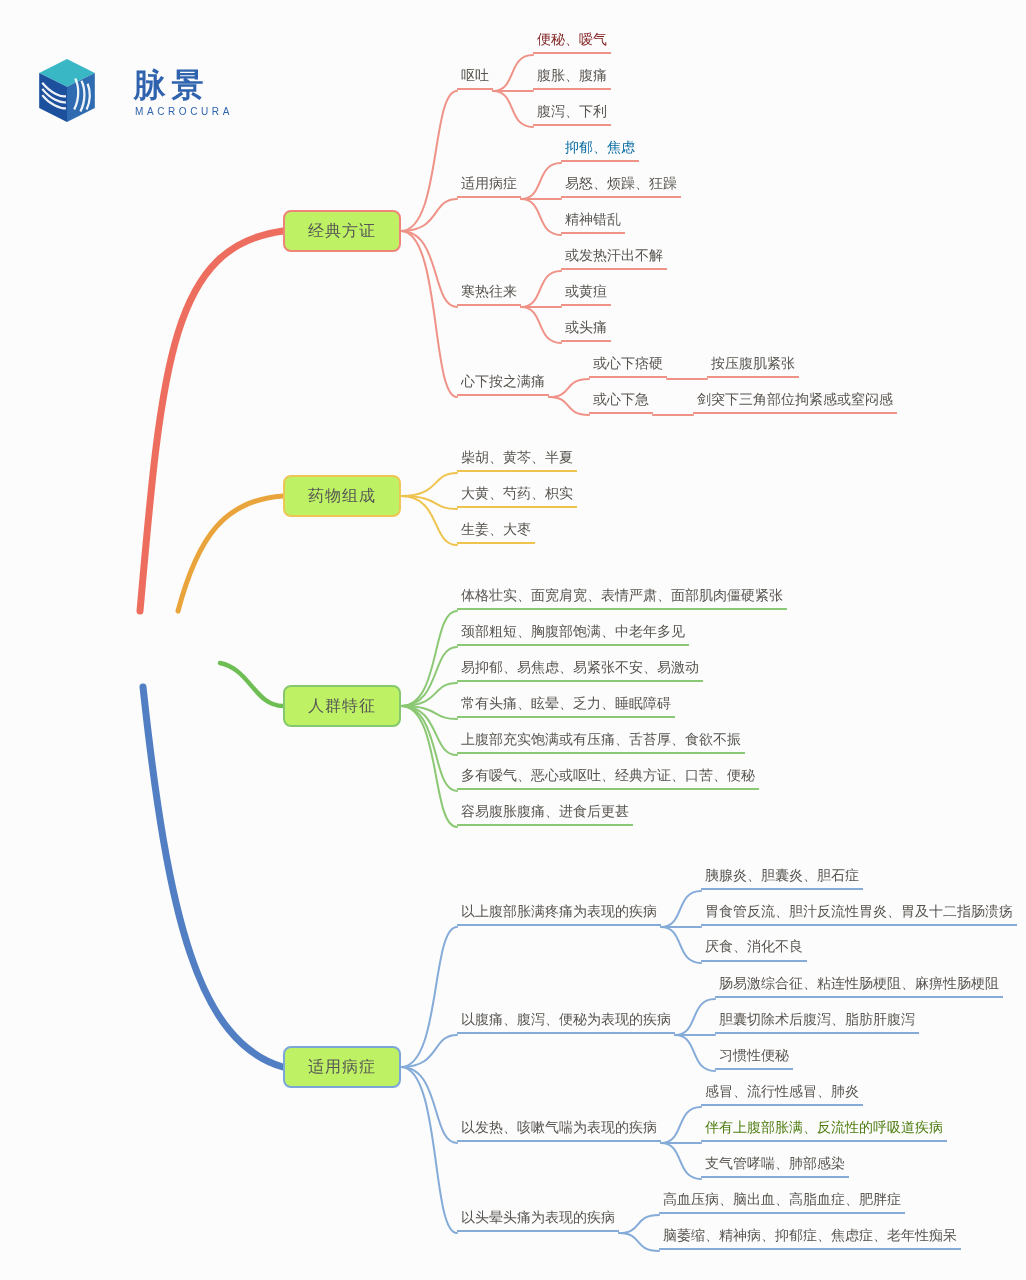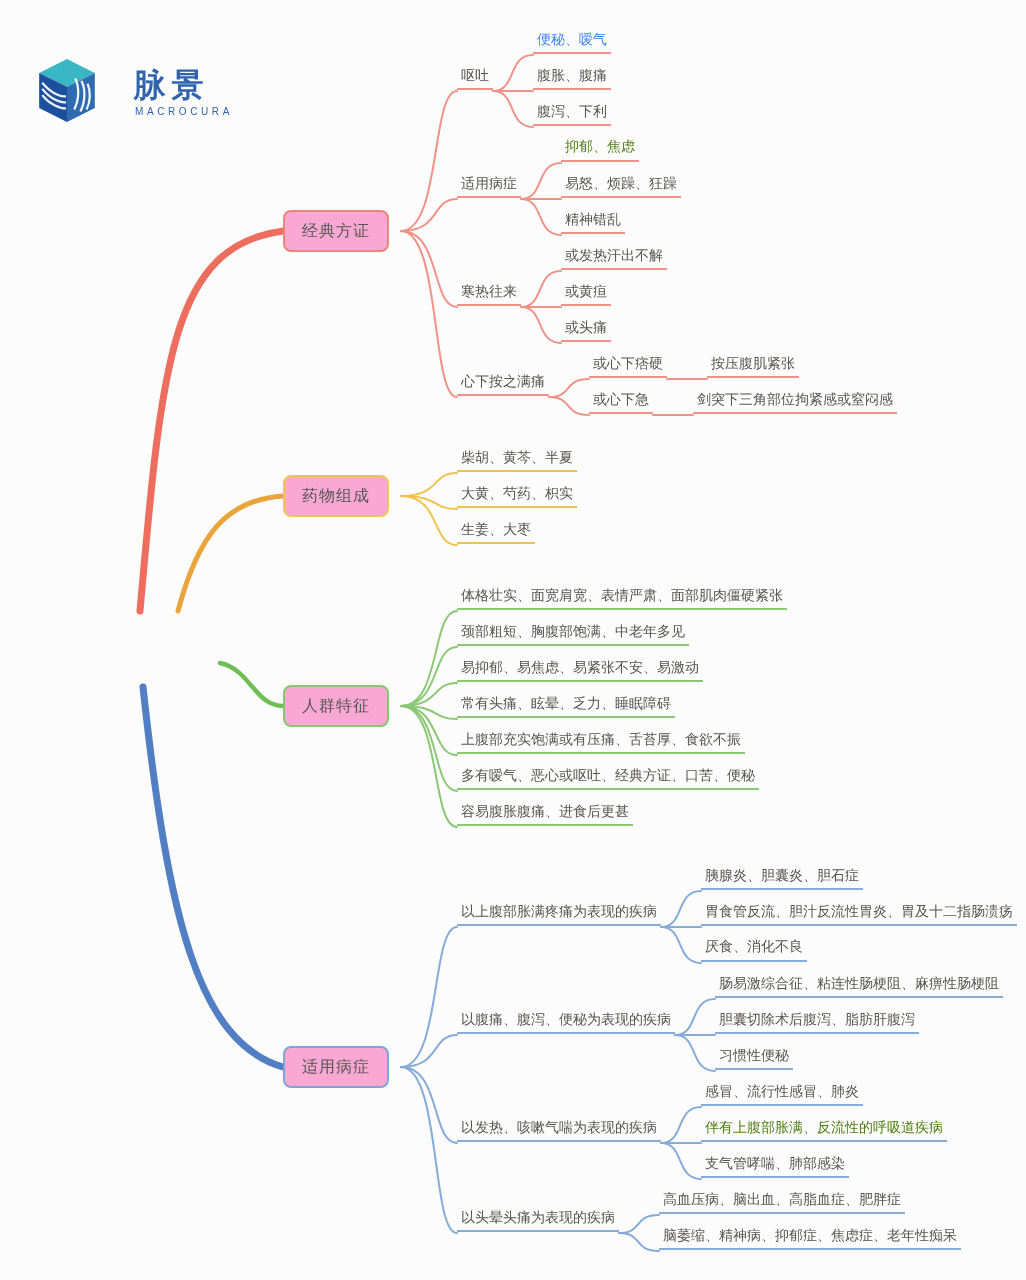--- a/index.html
+++ b/index.html
@@ -21,21 +21,21 @@
     position:absolute;box-sizing:border-box;
     width:192px;height:76px;background:#fff;
     border:2.5px solid #98a1ad;border-radius:10px;
     display:flex;align-items:center;justify-content:center;
     font-size:27px;letter-spacing:2px;color:#454a52;
     box-shadow:0 1px 2px rgba(0,0,0,.04);
   }
   
   .branch-box{
     position:absolute;box-sizing:border-box;
-    width:106px;height:42px;background:#f9a8d4;
+    width:118px;height:42px;background:#bef264;
     border:2px solid;border-radius:8px;
     display:flex;align-items:center;justify-content:center;
     font-size:16px;color:#565656;letter-spacing:1px;text-align:center;
   }
   
   .topic{
     position:absolute;
     font-size:14px;line-height:17px;
     color:#57534e;white-space:nowrap;
     padding:0 4px 4px 4px;
@@ -112,25 +112,25 @@
     </svg>
     <div class="logo-text">
       <span class="logo-name" style="color: rgb(47, 99, 174);">脉景</span>
       <span class="logo-sub" style="color: rgb(47, 99, 174); margin-left: 25px;">MACROCURA</span>
     </div>
   </div>
 
 
   <div id="nodes">
       <div class="topic" style="left: 457px; top: 67px; width: 28px; border-bottom-color: rgb(239, 146, 135); color: rgb(87, 83, 78);">呕吐</div>
-      <div class="topic" style="left: 533px; top: 31px; width: 70px; border-bottom-color: rgb(239, 146, 135); color: #3b82f6;">便秘、嗳气</div>
+      <div class="topic" style="left: 533px; top: 31px; width: 70px; border-bottom-color: rgb(239, 146, 135); color: #7f1d1d;">便秘、嗳气</div>
       <div class="topic" style="left: 533px; top: 67px; width: 70px; border-bottom-color: rgb(239, 146, 135); color: rgb(87, 83, 78);">腹胀、腹痛</div>
       <div class="topic" style="left: 533px; top: 103px; width: 70px; border-bottom-color: rgb(239, 146, 135); color: rgb(87, 83, 78);">腹泻、下利</div>
       <div class="topic" style="left: 457px; top: 175px; width: 56px; border-bottom-color: rgb(239, 146, 135); color: rgb(87, 83, 78);">适用病症</div>
-      <div class="topic" style="left: 561px; top: 139px; width: 70px; border-bottom-color: rgb(239, 146, 135); color: #4d7c0f; font-family: Liberation Mono, monospace;">抑郁、焦虑</div>
+      <div class="topic" style="left: 561px; top: 139px; width: 70px; border-bottom-color: rgb(239, 146, 135); color: #0369a1;">抑郁、焦虑</div>
       <div class="topic" style="left: 561px; top: 175px; width: 112px; border-bottom-color: rgb(239, 146, 135); color: rgb(87, 83, 78);">易怒、烦躁、狂躁</div>
       <div class="topic" style="left: 561px; top: 211px; width: 56px; border-bottom-color: rgb(239, 146, 135); color: rgb(87, 83, 78);">精神错乱</div>
       <div class="topic" style="left: 457px; top: 283px; width: 56px; border-bottom-color: rgb(239, 146, 135); color: rgb(87, 83, 78);">寒热往来</div>
       <div class="topic" style="left: 561px; top: 247px; width: 98px; border-bottom-color: rgb(239, 146, 135); color: rgb(87, 83, 78);">或发热汗出不解</div>
       <div class="topic" style="left: 561px; top: 283px; width: 42px; border-bottom-color: rgb(239, 146, 135); color: rgb(87, 83, 78);">或黄疸</div>
       <div class="topic" style="left: 561px; top: 319px; width: 42px; border-bottom-color: rgb(239, 146, 135); color: rgb(87, 83, 78);">或头痛</div>
       <div class="topic" style="left: 457px; top: 373px; width: 84px; border-bottom-color: rgb(239, 146, 135); color: rgb(87, 83, 78);">心下按之满痛</div>
       <div class="topic" style="left: 589px; top: 355px; width: 70px; border-bottom-color: rgb(239, 146, 135); color: rgb(87, 83, 78);">或心下痞硬</div>
       <div class="topic" style="left: 707px; top: 355px; width: 84px; border-bottom-color: rgb(239, 146, 135); color: rgb(87, 83, 78);">按压腹肌紧张</div>
       <div class="topic" style="left: 589px; top: 391px; width: 56px; border-bottom-color: rgb(239, 146, 135); color: rgb(87, 83, 78);">或心下急</div>

